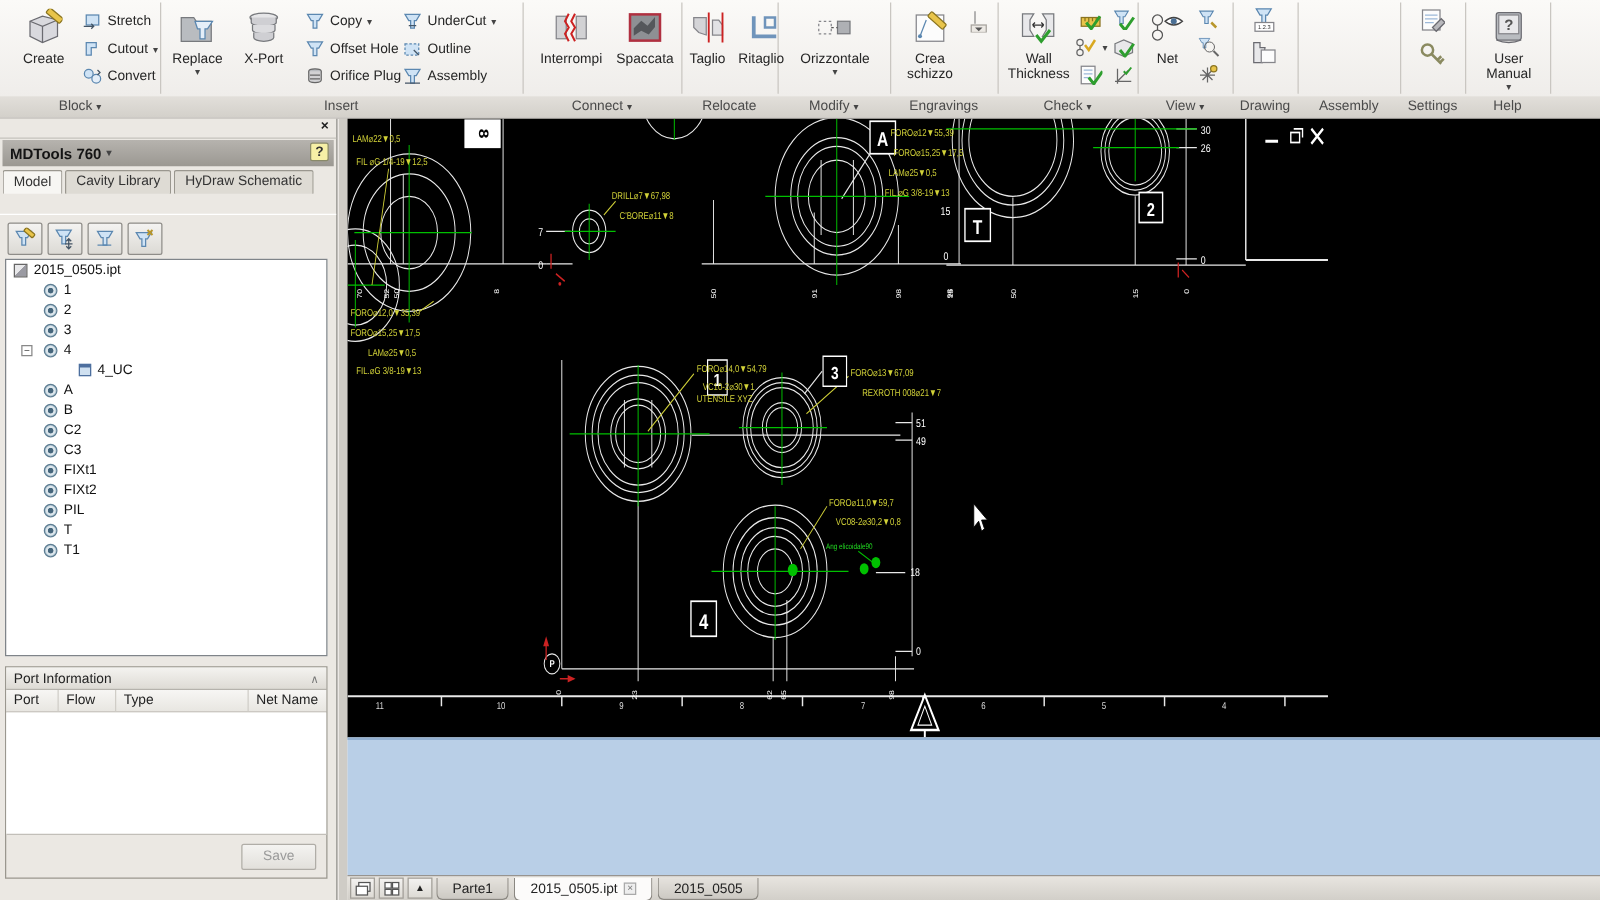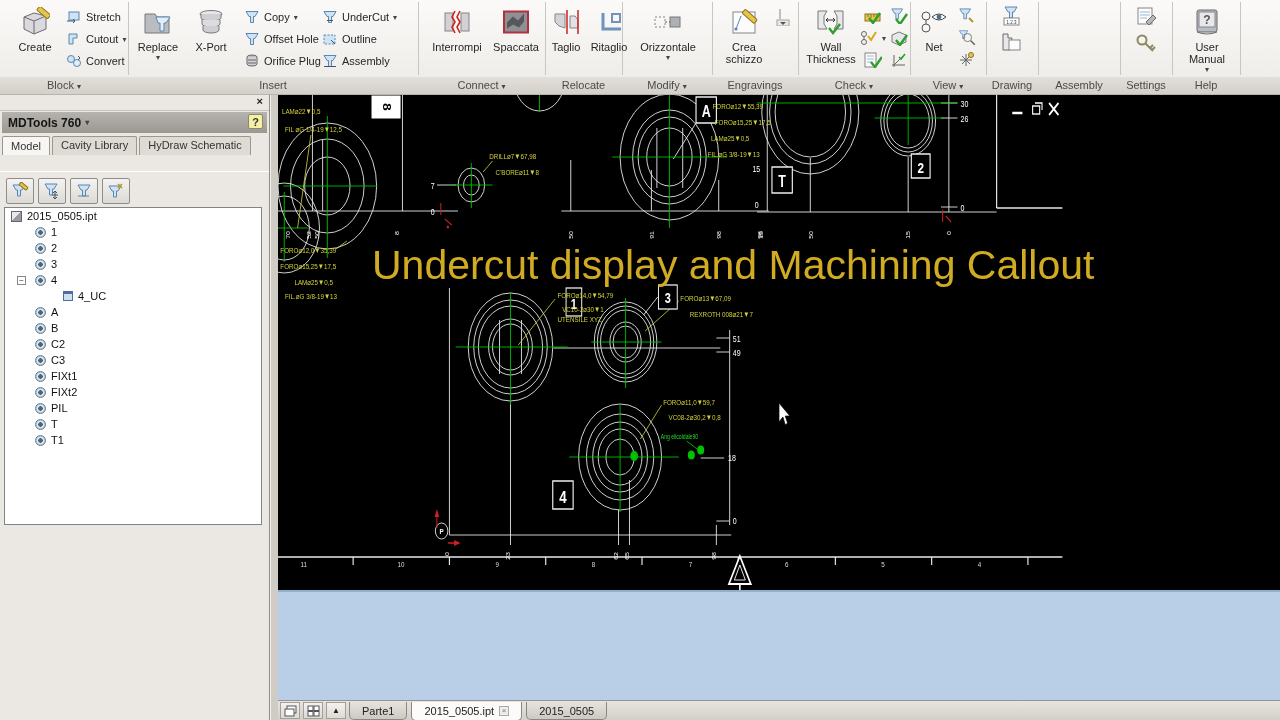--- a/index.html
+++ b/index.html
@@ -593,20 +593,34 @@
       <div class="trow l1">
           <span class="tico cavring"></span>
           <span>T</span>
         </div>
       <div class="trow l1">
           <span class="tico cavring"></span>
           <span>T1</span>
         </div>
     </div>
 
+    <div id="portinfo">
+      <div id="pi-head">
+        <span>Port Information</span>
+        <span style="color:#777;font-size:9px">∧</span>
+      </div>
+      <div id="pi-cols">
+        <span style="width:42px">Port</span>
+        <span style="width:46px">Flow</span>
+        <span style="width:106px">Type</span>
+        <span style="border-right:none">Net Name</span>
+      </div>
+      <div id="pi-body"></div>
+      <div id="pi-save">Save</div>
+    </div>
   </div>
   <div id="gap-strip"></div>
 
   <div id="canvas">
     <svg width="1002" height="495" viewBox="278 95 1280 495" preserveAspectRatio="none" style="position:absolute;left:0;top:0">
 
       <g stroke="#e8e8e8" fill="none" stroke-width="1">
         <circle cx="286" cy="228" r="45"></circle>
           <circle cx="286" cy="228" r="32"></circle>
         <circle cx="341" cy="186" r="63"></circle>
@@ -798,21 +812,20 @@
           </g>
         <g>
             <path d="M1263,103 L1275,115 M1275,103 L1263,115" stroke-width="2.2"></path>
           </g>
       </g>
 
       <g>
         <polygon points="918,403 918,422 923,417 926,425 929,423 926,416 932,416" fill="#fff" stroke="#000" stroke-width="0.8"></polygon>
       </g>
     </svg>
-    <div id="overlay-title">Undercut display and Machining Callout</div>
   </div>
 
   <div id="blueband"></div>
 
   <div id="statusbar">
     <span class="sbtn">
       <svg width="13" height="12" viewBox="0 0 13 12">
           <rect x="3" y="1" width="9" height="7" fill="#fff" stroke="#555"></rect>
           <rect x="1" y="4" width="9" height="7" fill="#fff" stroke="#555"></rect>
         </svg>

